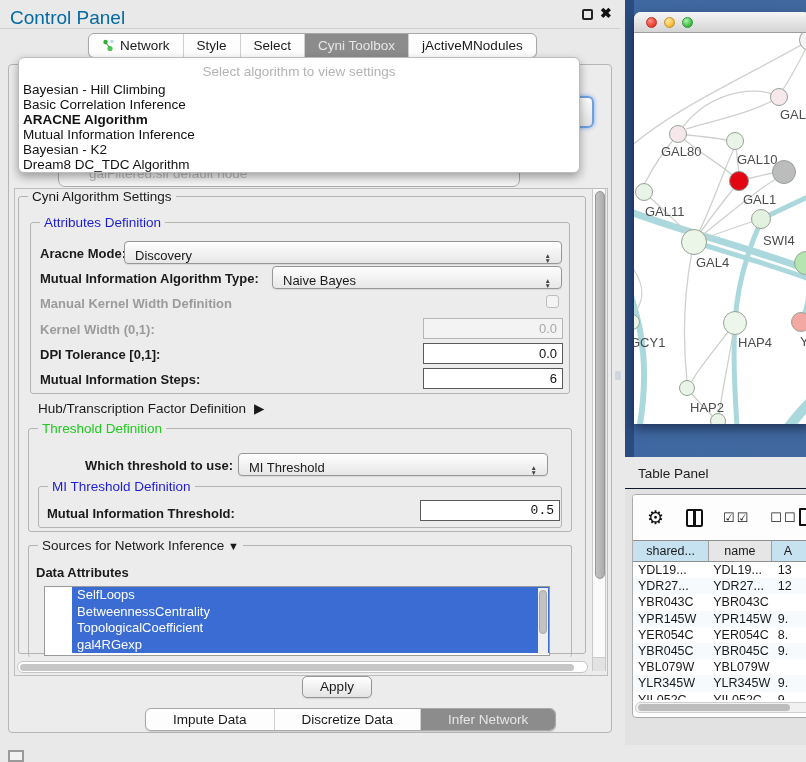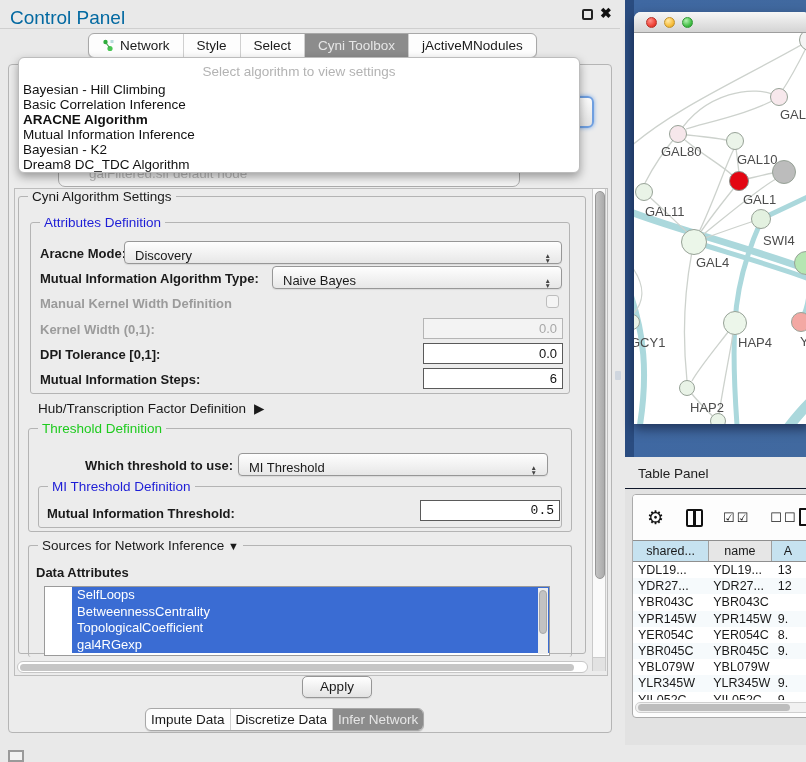--- a/index.html
+++ b/index.html
@@ -49,21 +49,21 @@
   .vsb { left:592px; top:189px; width:14px; height:482px; background:#fafafa; border-left:1px solid #c9c9c9; border-right:1px solid #c9c9c9; }
   .vsb-th { position:absolute; left:1.5px; top:2px; width:10px; height:388px; background:linear-gradient(90deg,#c4c4c4,#ababab); border:1px solid #979797; border-radius:5px; }
   .vsb-corner { position:absolute; left:0; bottom:0; width:100%; height:14px; background:#e2e2e2; border-top:1px solid #cccccc; }
   .hsb { left:17px; top:661px; width:571px; height:12px; background:#ffffff; border:1px solid #c6c6c6; border-radius:6px; }
   .hsb-th { position:absolute; left:2px; top:1.5px; width:554px; height:7px; background:#c6c6c6; border-radius:4px; }
   .hub-arrow { display:inline-block; margin-left:8px; }
 
   .apply-btn { left:273px; top:676px; width:70px; height:22px; border:1px solid #969696; border-radius:5px; background:linear-gradient(#ffffff,#e3e3e3); font-size:13.5px; text-align:center; line-height:20px; box-shadow:0 1px 1px rgba(0,0,0,.1);margin-left:29px; }
 
   .btabstrip { left:145px; top:708px; height:23px; display:flex; background:#fdfdfd; border:1px solid #a8a8a8; border-radius:6px; overflow:hidden; box-shadow:0 1px 1px rgba(0,0,0,.12); }
-  .btabseg { display:flex; align-items:center; padding:0 5px; font-size:13.5px; border-right:1px solid #d0d0d0; white-space:nowrap; }
+  .btabseg { display:flex; align-items:center; padding:0 27px; font-size:13.5px; border-right:1px solid #d0d0d0; white-space:nowrap; }
   .btabseg:last-child { border-right:none; }
   .btabseg.sel { background:#8c8c8c; color:#e6e6e6; }
 
   .mini-icon { left:8px; top:750px; width:16px; height:12px; border:2px solid #9a9a9a; background:#f2f2f2; }
 
   
   .netpanel { left:625px; top:0; width:181px; height:457px; background:linear-gradient(90deg,#2a4c80 0px,#2a4c80 9px,#3f68a2 9px,#41699f 100%); }
   .netwin { left:634px; top:12px; width:176px; height:412px; border-radius:7px 7px 0 0; box-shadow:0 5px 12px rgba(0,0,20,.5); background:#fff; }
   .netwin-titlebar { left:0; top:0; width:100%; height:21px; border-radius:7px 7px 0 0; background:linear-gradient(#f6f6f6,#d4d4d4); border-bottom:1px solid #9e9e9e; }
   .light { position:absolute; top:5px; width:11px; height:11px; border-radius:50%; }

